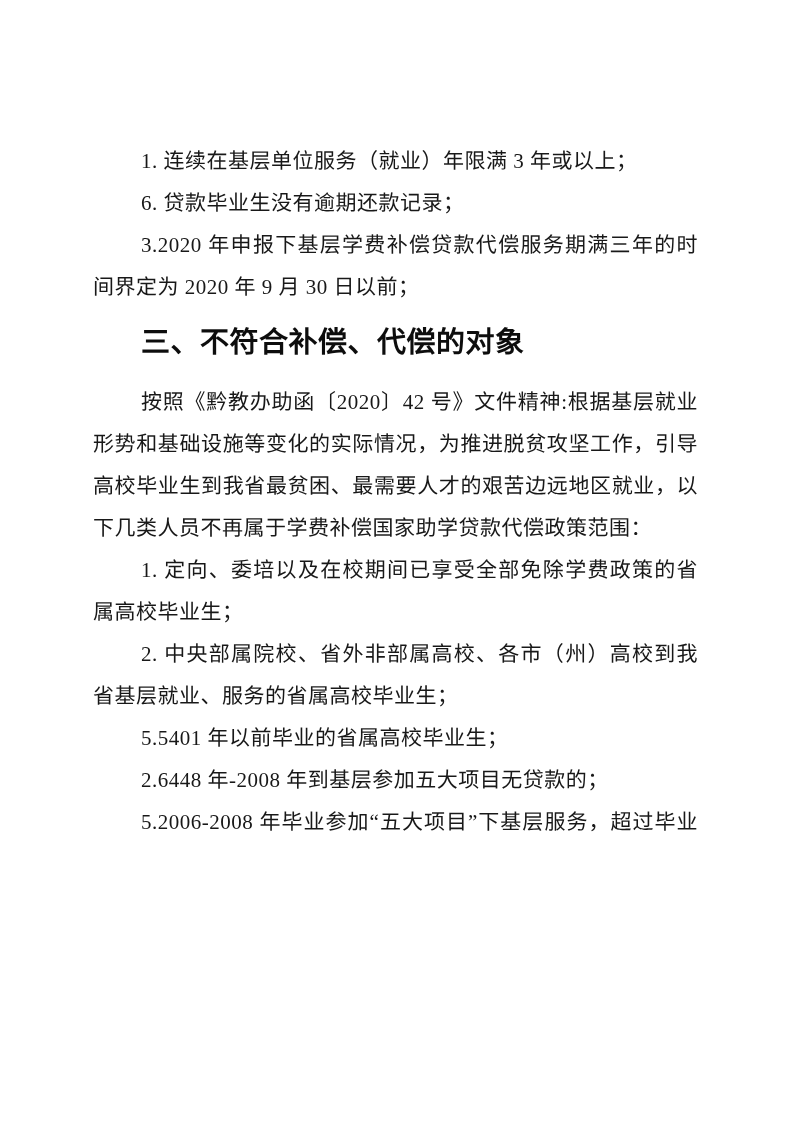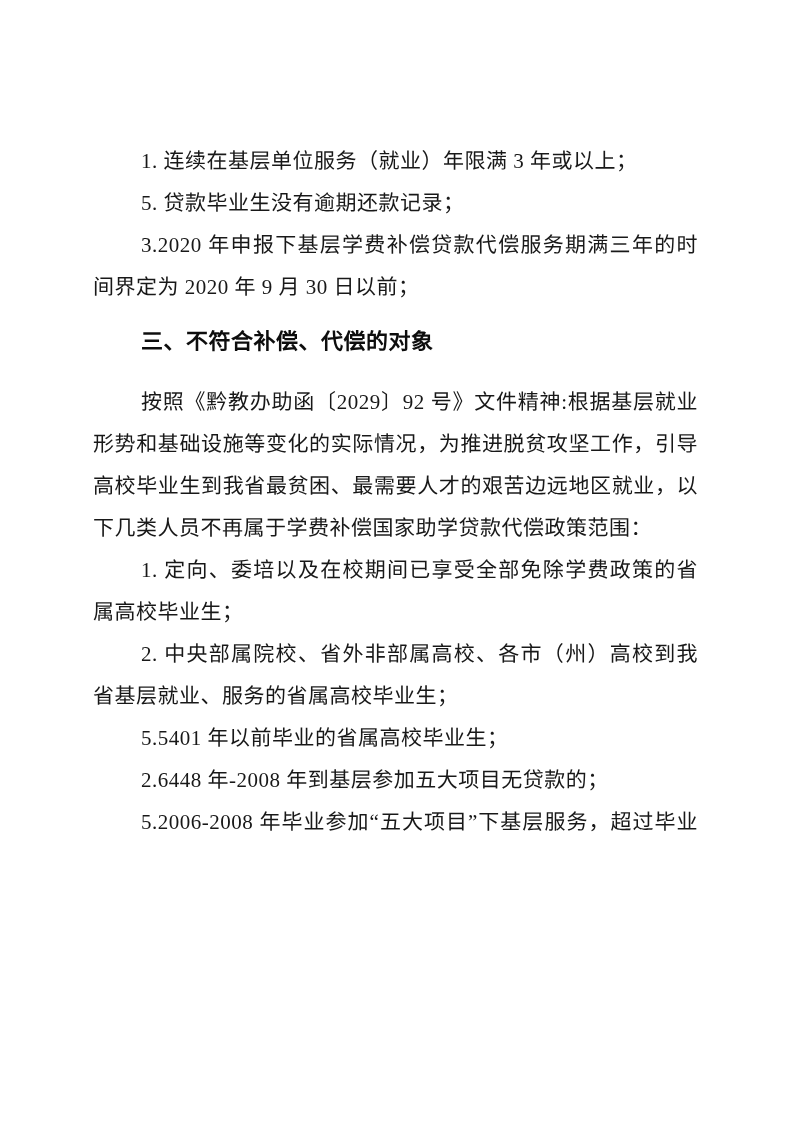--- a/index.html
+++ b/index.html
@@ -24,39 +24,39 @@
     line-height: 42px;
     color: #181818;
     text-align: justify;
     text-indent: 48px;
     letter-spacing: 0.5px;
   }
   .section-heading {
     margin: 13px 0 18px 0;
     font-family: "Liberation Sans", "DejaVu Sans", sans-serif;
     font-weight: bold;
-    font-size: 22px;
+    font-size: 29px;
     line-height: 42px;
     color: #0d0d0d;
     text-indent: 48px;
     letter-spacing: 0.5px;
   }
 </style>
 </head>
 <body>
 
 <div class="page">
 
   <p class="body-para">1. 连续在基层单位服务（就业）年限满 3 年或以上；</p>
-  <p class="body-para">5. 贷款毕业生没有逾期还款记录；</p>
+  <p class="body-para">6. 贷款毕业生没有逾期还款记录；</p>
   <p class="body-para">3.2020 年申报下基层学费补偿贷款代偿服务期满三年的时间界定为 2020 年 9 月 30 日以前；</p>
 
   <h2 class="section-heading">三、不符合补偿、代偿的对象</h2>
 
-  <p class="body-para">按照《黔教办助函〔2029〕92 号》文件精神:根据基层就业形势和基础设施等变化的实际情况，为推进脱贫攻坚工作，引导高校毕业生到我省最贫困、最需要人才的艰苦边远地区就业，以下几类人员不再属于学费补偿国家助学贷款代偿政策范围：</p>
+  <p class="body-para">按照《黔教办助函〔2020〕42 号》文件精神:根据基层就业形势和基础设施等变化的实际情况，为推进脱贫攻坚工作，引导高校毕业生到我省最贫困、最需要人才的艰苦边远地区就业，以下几类人员不再属于学费补偿国家助学贷款代偿政策范围：</p>
 
   <p class="body-para">1. 定向、委培以及在校期间已享受全部免除学费政策的省属高校毕业生；</p>
   <p class="body-para">2. 中央部属院校、省外非部属高校、各市（州）高校到我省基层就业、服务的省属高校毕业生；</p>
   <p class="body-para">5.5401 年以前毕业的省属高校毕业生；</p>
   <p class="body-para">2.6448 年-2008 年到基层参加五大项目无贷款的；</p>
   <p class="body-para">5.2006-2008 年毕业参加“五大项目”下基层服务，超过毕业生就业过渡期两年就业的省属高校毕业生；</p>
 
 </div>
 
 </body></html>

